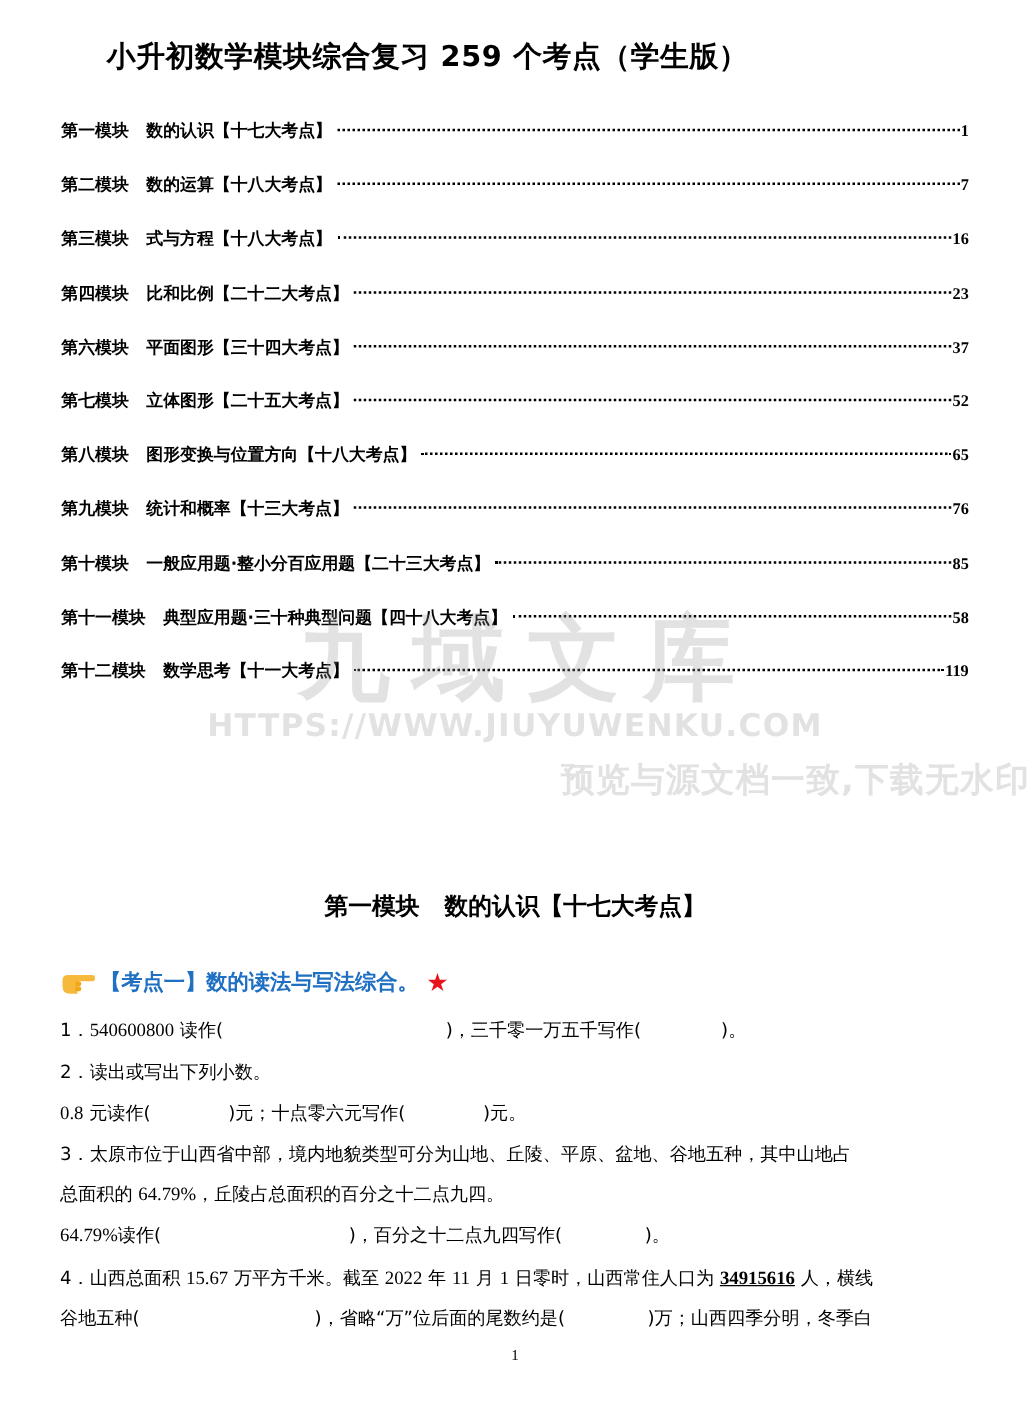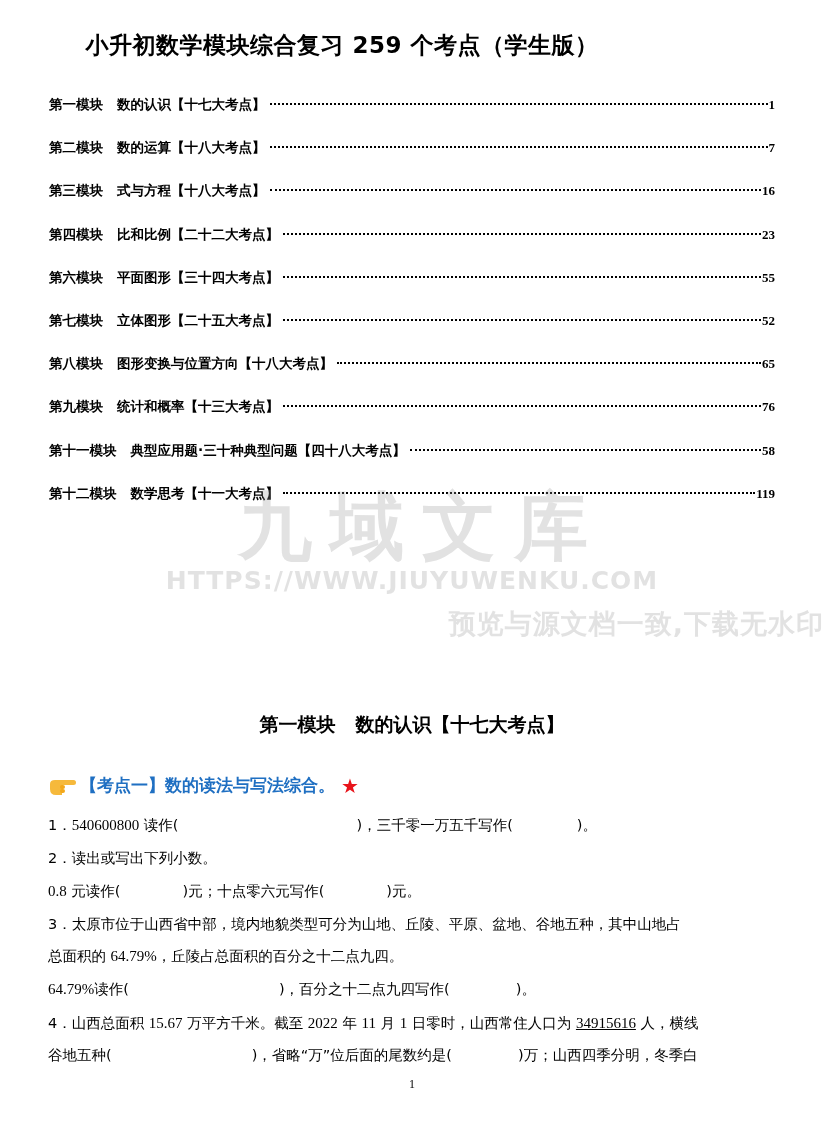--- a/index.html
+++ b/index.html
@@ -131,20 +131,21 @@
     }
     .num {
       font-family: "Liberation Serif", "DejaVu Serif", serif;
       font-size: 15px;
     }
     .blank {
       display: inline-block;
     }
     .underline {
       text-decoration: underline;
+      font-weight: bold;
     }
     .page-number {
       position: absolute;
       top: 1077px;
       left: 0;
       width: 824px;
       text-align: center;
       font-family: "Liberation Serif", "DejaVu Serif", serif;
       font-size: 12px;
     }
@@ -176,39 +177,45 @@
   <div class="toc-row">
     <span class="toc-module">第四模块</span>
     <span class="toc-title">比和比例【二十二大考点】</span>
     <span class="toc-leader"></span>
     <span class="toc-page">23</span>
   </div>
   <div class="toc-row">
     <span class="toc-module">第六模块</span>
     <span class="toc-title">平面图形【三十四大考点】</span>
     <span class="toc-leader"></span>
-    <span class="toc-page">55</span>
+    <span class="toc-page">37</span>
   </div>
   <div class="toc-row">
     <span class="toc-module">第七模块</span>
     <span class="toc-title">立体图形【二十五大考点】</span>
     <span class="toc-leader"></span>
     <span class="toc-page">52</span>
   </div>
   <div class="toc-row">
     <span class="toc-module">第八模块</span>
     <span class="toc-title">图形变换与位置方向【十八大考点】</span>
     <span class="toc-leader"></span>
     <span class="toc-page">65</span>
   </div>
   <div class="toc-row">
     <span class="toc-module">第九模块</span>
     <span class="toc-title">统计和概率【十三大考点】</span>
     <span class="toc-leader"></span>
     <span class="toc-page">76</span>
+  </div>
+  <div class="toc-row">
+    <span class="toc-module">第十模块</span>
+    <span class="toc-title">一般应用题·整小分百应用题【二十三大考点】</span>
+    <span class="toc-leader"></span>
+    <span class="toc-page">85</span>
   </div>
   <div class="toc-row">
     <span class="toc-module">第十一模块</span>
     <span class="toc-title">典型应用题·三十种典型问题【四十八大考点】</span>
     <span class="toc-leader"></span>
     <span class="toc-page">58</span>
   </div>
   <div class="toc-row">
     <span class="toc-module">第十二模块</span>
     <span class="toc-title">数学思考【十一大考点】</span>

